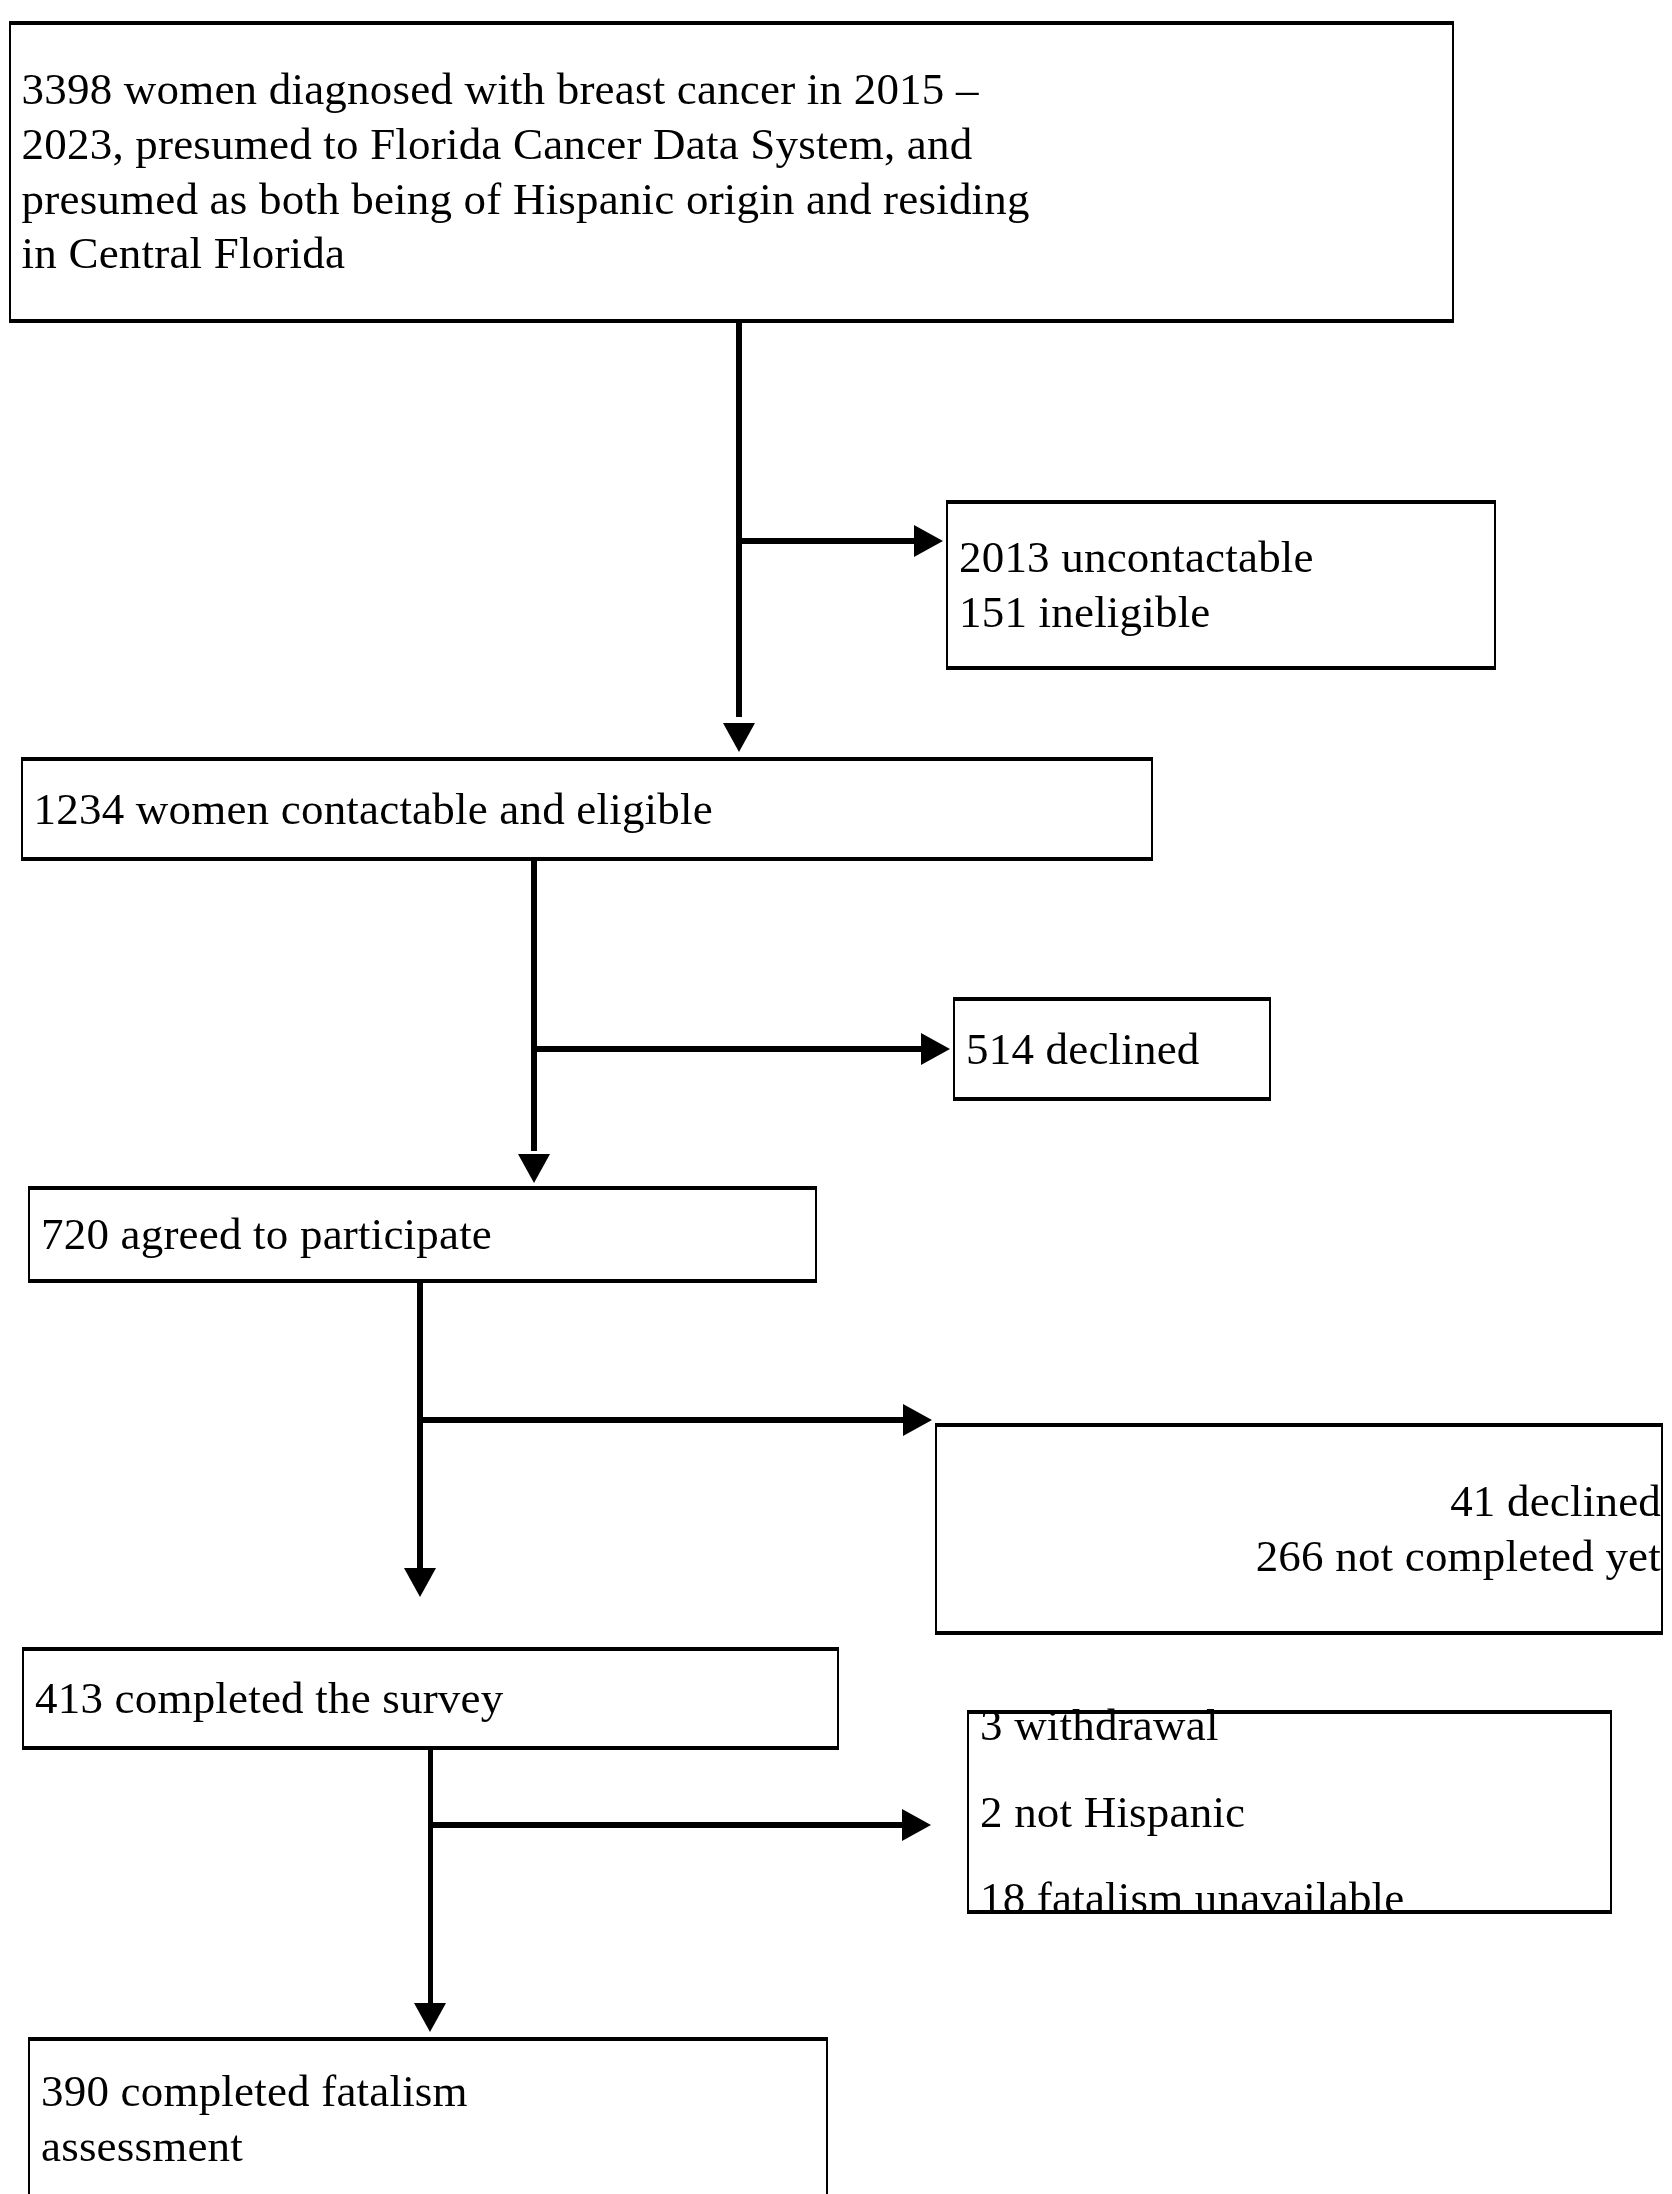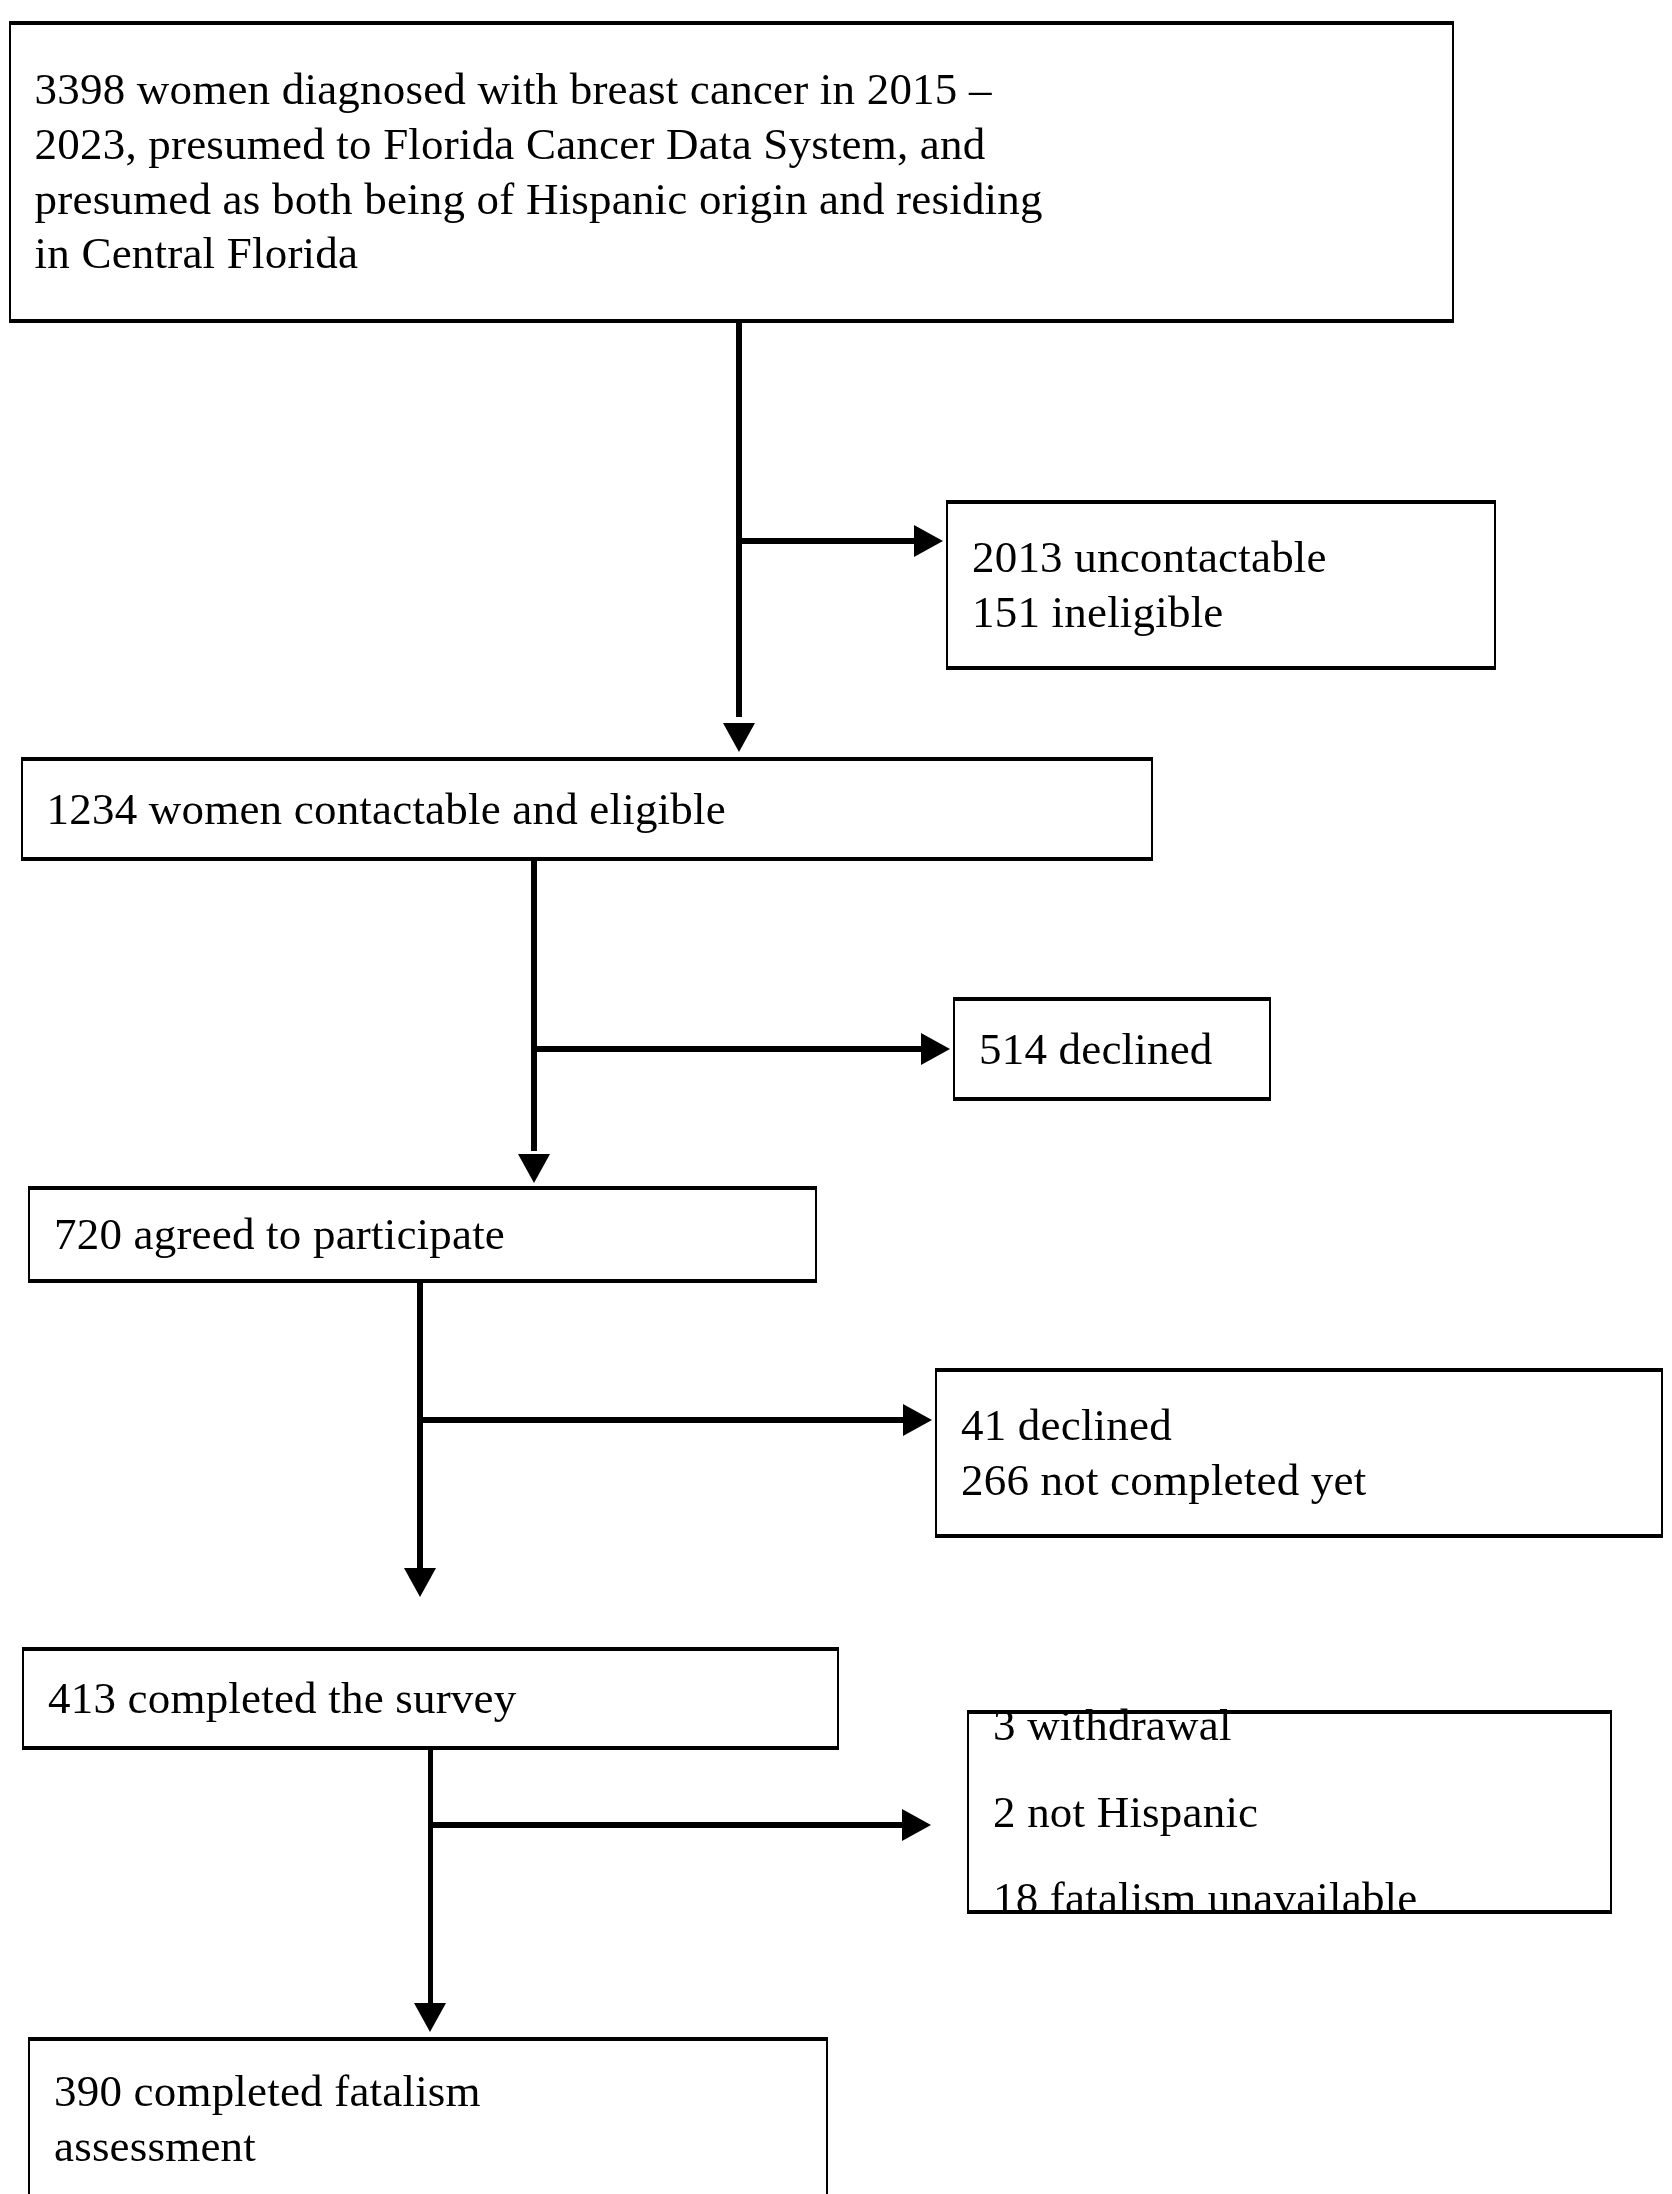--- a/index.html
+++ b/index.html
@@ -25,21 +25,21 @@
     display: flex;
     flex-direction: column;
     justify-content: center;
   }
   .box .line {
     display: block;
     font-size: 45px;
     line-height: 1.30;
     letter-spacing: 0.2px;
     white-space: nowrap;
-    padding-left: 24px;
+    padding-left: 11px;
   }
   .box.multi .line {
     line-height: 1.22;
   }
   
   .box.heavy {
     border-top-width: 4.3px;
     border-bottom-width: 4.3px;
   }
   
@@ -117,21 +117,21 @@
   </div>
 
   <div class="box heavy" style="left:953px; top:997px; width:318px; height:104px;">
     <span class="line">514 declined</span>
   </div>
 
   <div class="box heavy" style="left:28px; top:1186px; width:789px; height:97px;">
     <span class="line">720 agreed to participate</span>
   </div>
 
-  <div class="box heavy multi" style="left:935px; top:1368px; width:728px; height:170px;">
+  <div class="box heavy multi" style="left:935px; top:1423px; width:728px; height:212px;text-align:right;">
     <span class="line">41 declined</span>
     <span class="line">266 not completed yet</span>
   </div>
 
   <div class="box heavy" style="left:22px; top:1611px; width:817px; height:103px;margin-top:36px;">
     <span class="line">413 completed the survey</span>
   </div>
 
   <div class="box heavy multi" style="left:967px; top:1710px; width:645px; height:204px;gap:32px;">
     <span class="line">3 withdrawal</span>

